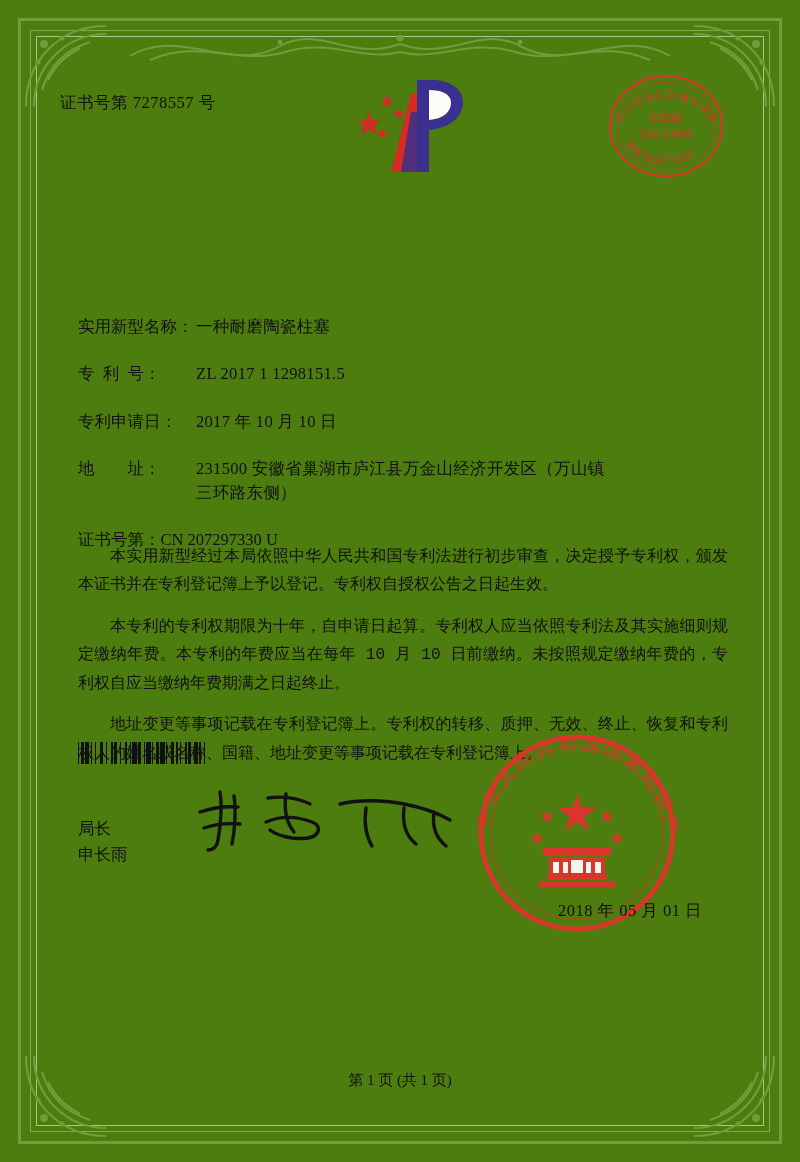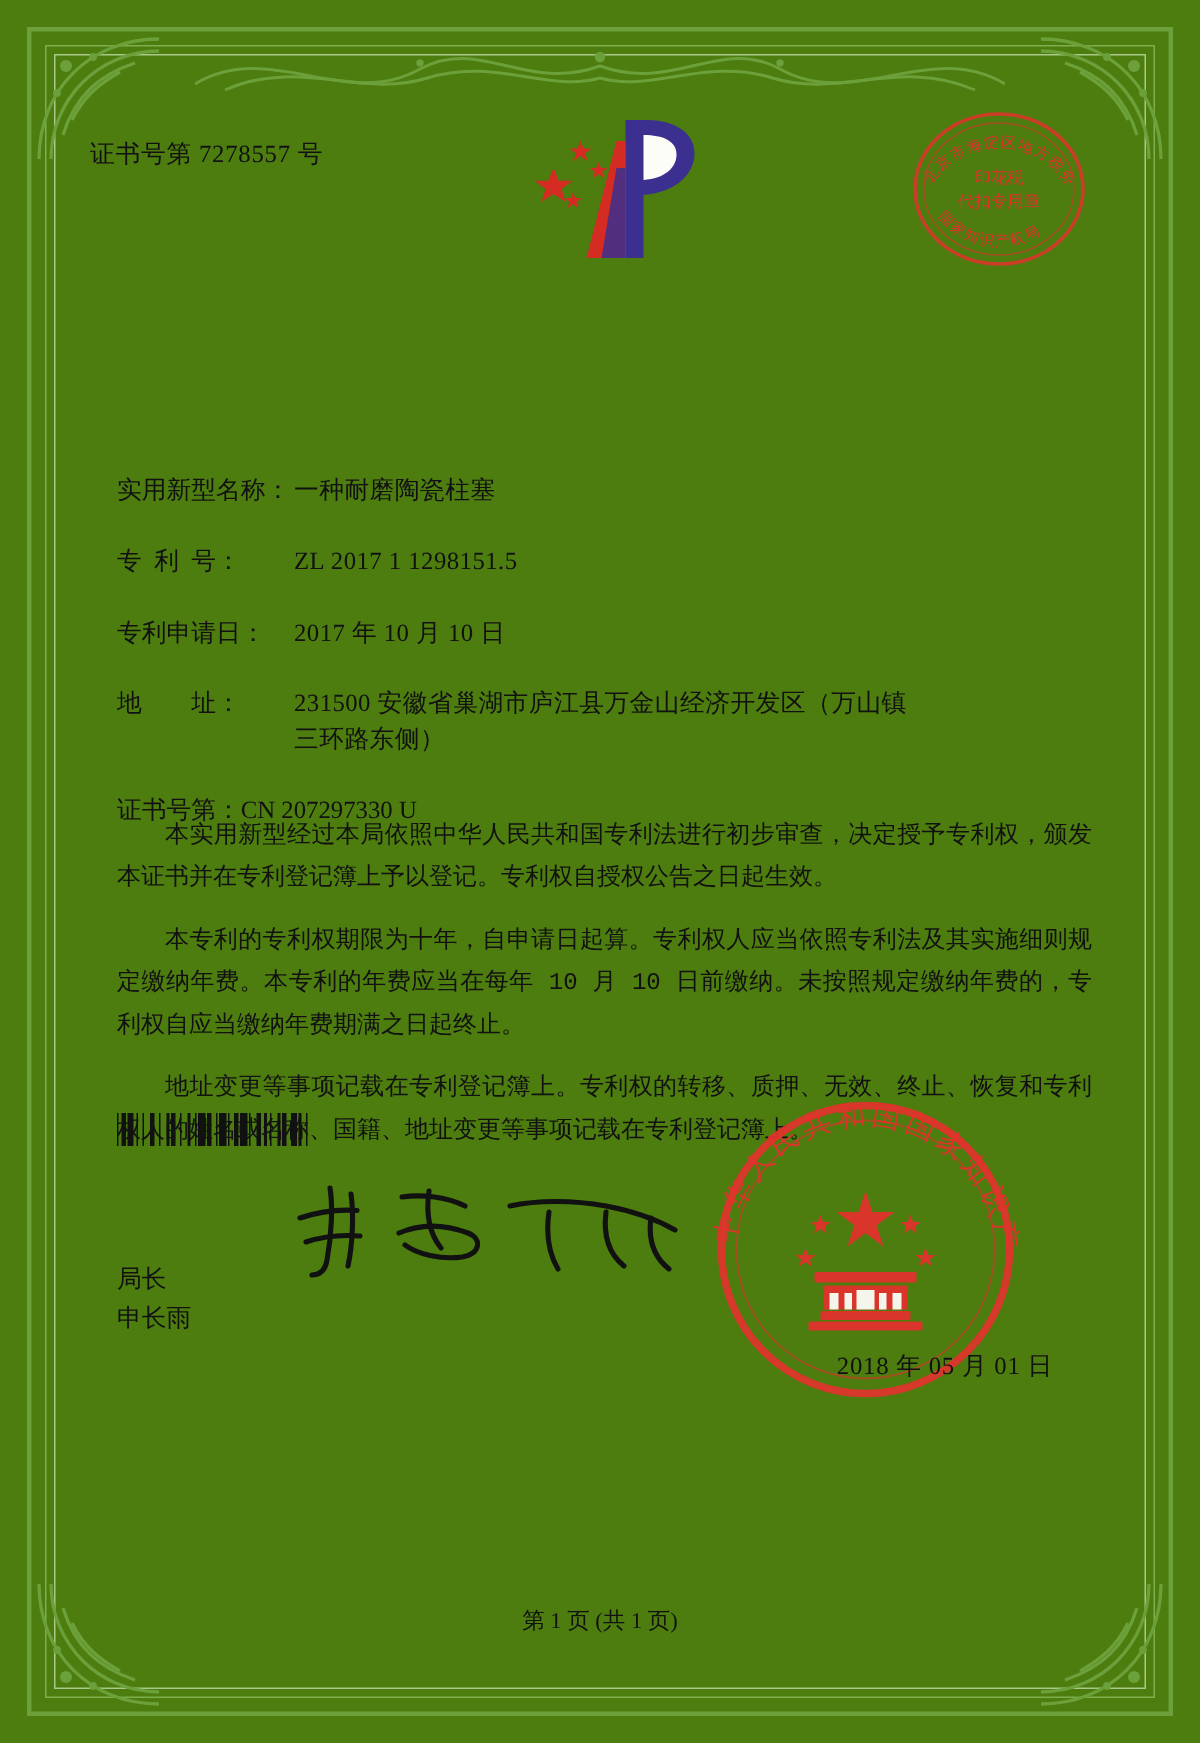--- a/index.html
+++ b/index.html
@@ -186,21 +186,21 @@
   .barcode i {
     display: block;
     background: #111;
     height: 100%;
   }
 
   
   .sign-block {
     position: absolute;
     left: 18px;
-    top: 780px;
+    top: 756px;
     font-size: 16.5px;
     line-height: 1.55;
     color: #111;
   }
   .handwriting {
     position: absolute;
     left: 130px;
     top: 718px;
     width: 280px;
     height: 80px;

